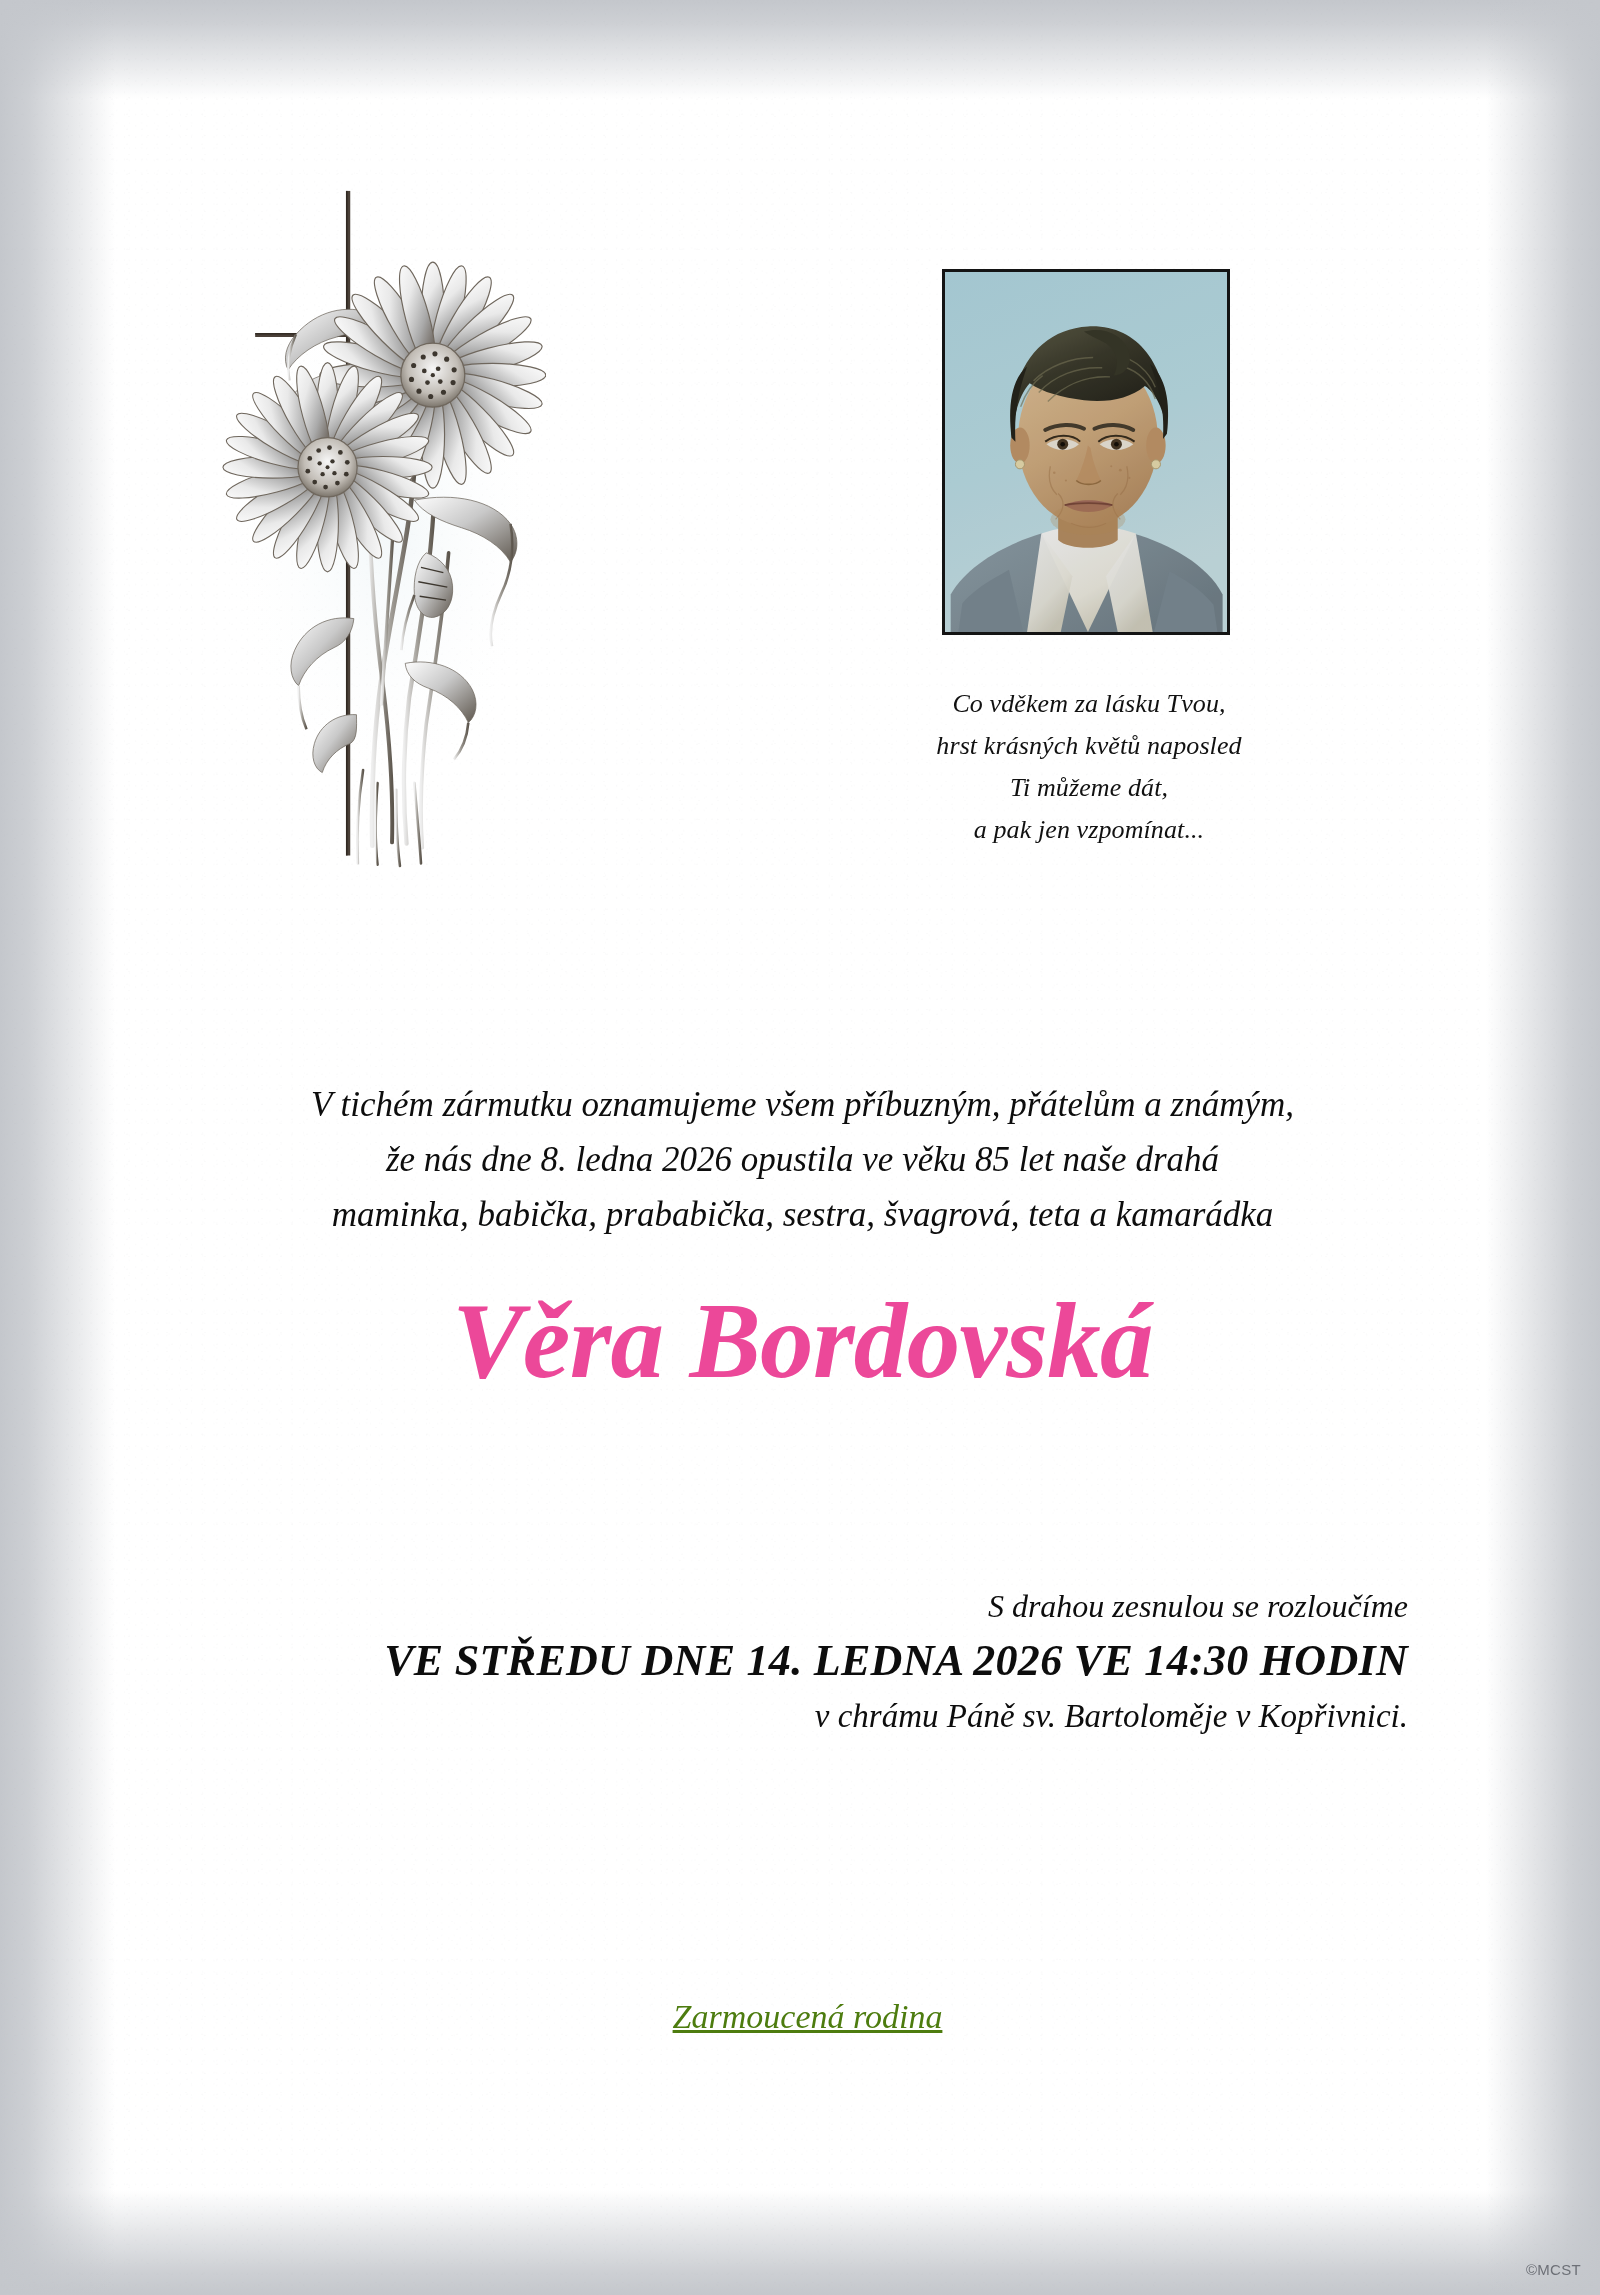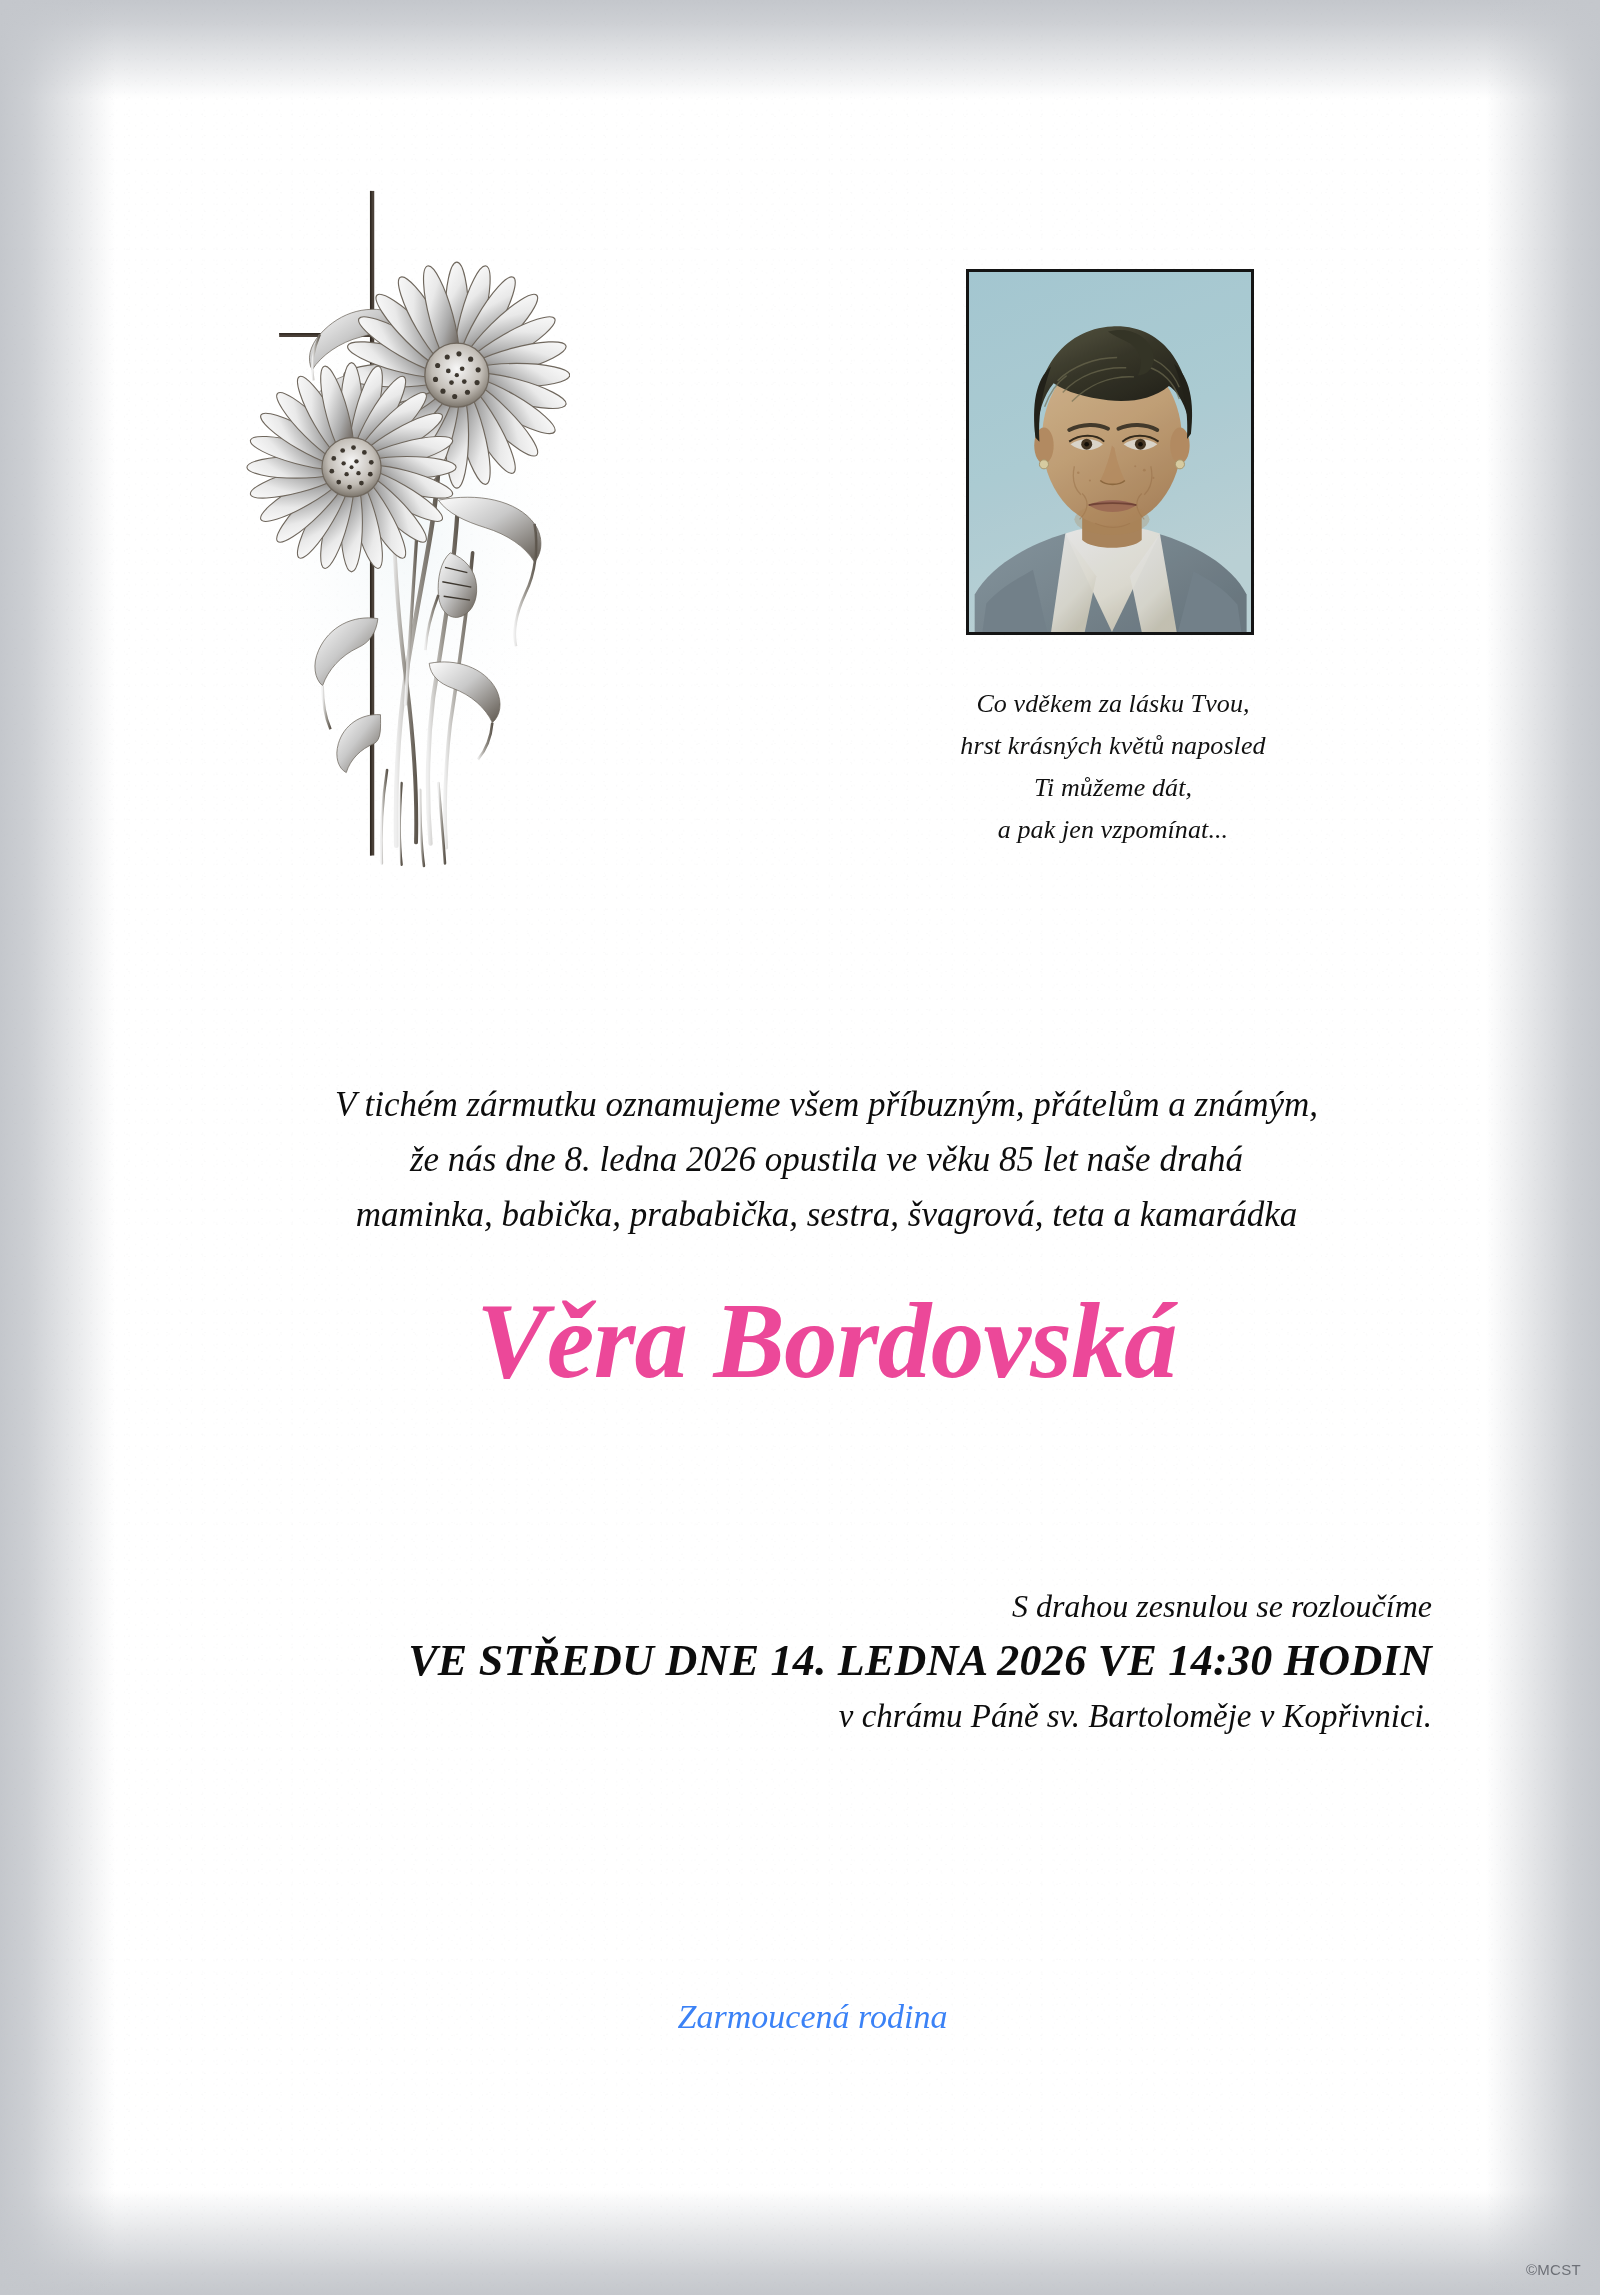--- a/index.html
+++ b/index.html
@@ -43,21 +43,20 @@
       radial-gradient(circle at 47% 61%, rgba(170,172,178,.22) 0 0.7px, transparent 0.9px),
       radial-gradient(circle at 78% 14%, rgba(170,172,178,.22) 0 0.7px, transparent 0.9px),
       radial-gradient(circle at 33% 84%, rgba(170,172,178,.20) 0 0.7px, transparent 0.9px);
     background-size: 11.2px 11.2px, 15px 15px, 19px 19px, 12.5px 12.5px;
   }
 
   
   .content {
     position: absolute;
     inset: 0;
-    margin-left: 24px;
   }
 
   
   #decoration {
     position: absolute;
     left: 217px;
     top: 158px;
     width: 329px;
     height: 737px;
   }
@@ -143,28 +142,29 @@
   }
   .farewell .f-line3 {
     font-style: italic;
     font-size: 33px;
     line-height: 50px;
     white-space: nowrap;
   }
 
   .signature {
     position: absolute;
-    left: 183px;
+    left: 202px;
     top: 1994px;
     width: 1211px;
     text-align: center;
     font-style: italic;
     font-size: 34px;
     line-height: 46px;
-    color: #3b82f6;
+    color: #4d7c0f;
+    text-decoration: underline;
   }
 
   .copyright {
     position: absolute;
     right: 20px;
     bottom: 17px;
     font-family: "Liberation Sans", "DejaVu Sans", sans-serif;
     font-size: 15px;
     color: #6d7077;
     letter-spacing: 0.3px;

